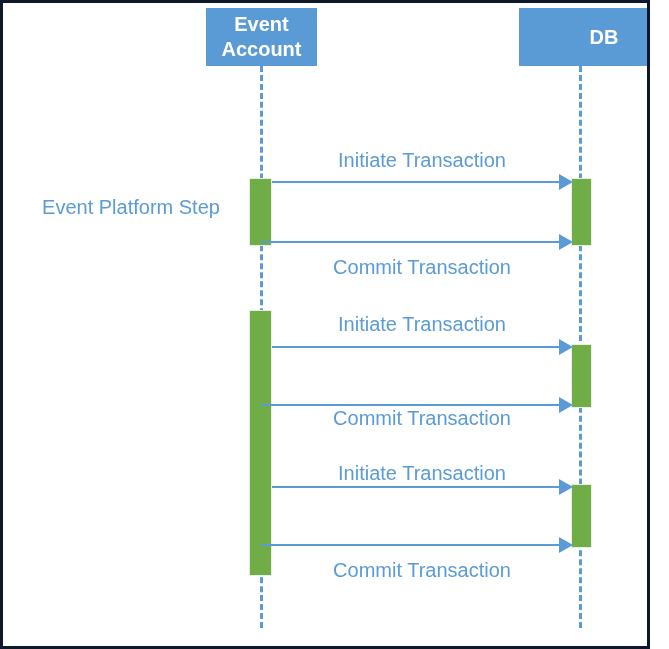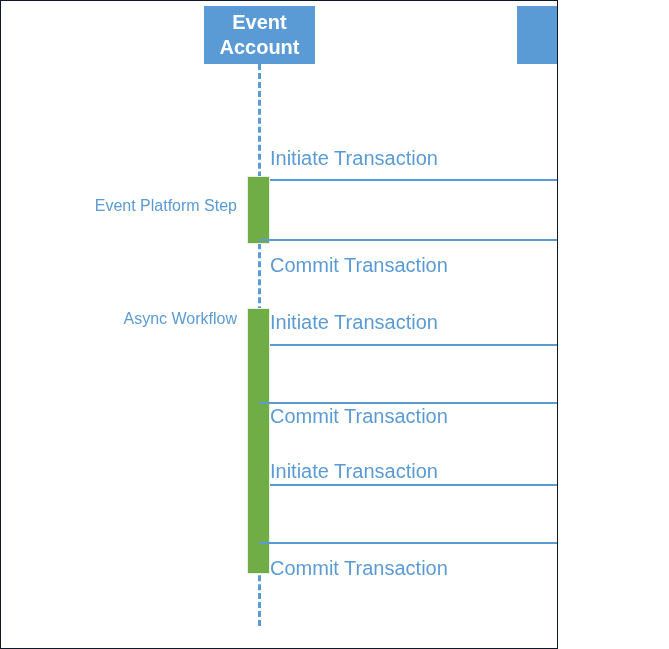--- a/index.html
+++ b/index.html
@@ -5,24 +5,24 @@
   html, body {
     margin: 0;
     padding: 0;
     background: #ffffff;
   }
   body {
     font-family: "Liberation Sans", sans-serif;
   }
   #canvas {
     position: relative;
-    width: 558px;
+    width: 650px;
     height: 649px;
     background: #ffffff;
-    border: 1px solid #0f172a;
+    border: 3px solid #0f172a;
     box-sizing: border-box;
     overflow: hidden;
   }
   
   .lifeline-header {
     position: absolute;
     background: #5B9BD5;
     color: #ffffff;
     font-weight: bold;
     font-size: 20px;
@@ -60,29 +60,29 @@
     border-top: 8px solid transparent;
     border-bottom: 8px solid transparent;
     border-left: 14px solid #5B9BD5;
   }
   .msg-label {
     position: absolute;
     color: #5B9BD5;
     font-size: 20px;
     line-height: 24px;
     white-space: nowrap;
-    text-align: left;
+    text-align: center;
   }
   
   .side-label {
     position: absolute;
     color: #5B9BD5;
-    font-size: 16px;
+    font-size: 20px;
     line-height: 25px;
-    text-align: right;
+    text-align: center;
     white-space: nowrap;
   }
 </style>
 </head>
 <body>
 
 <div id="canvas">
 
   <div class="lifeline-header" style="left:203px; top:5px; width:111px; height:58px;">
     <span>Event</span>
@@ -104,23 +104,20 @@
   <div class="activation" style="left:568px; top:175px; width:21px; height:68px;"></div>
 
   <div class="activation" style="left:568px; top:341px; width:21px; height:64px;"></div>
 
   <div class="activation" style="left:568px; top:481px; width:21px; height:64px;"></div>
 
   <div class="side-label" style="left:20px; top:192px; width:216px;">
     <div>Event Platform Step</div>
   </div>
 
-  <div class="side-label" style="left:20px; top:305px; width:216px;">
-    <div>Async Workflow</div>
-  </div>
 
   <div class="msg-label" style="left:269px; top:145px; width:300px;">Initiate Transaction</div>
   <div class="msg-line" style="left:269px; top:178px; width:295px;"></div>
   <div class="arrowhead" style="left:556px; top:171px;"></div>
 
   <div class="msg-line" style="left:258px; top:238px; width:306px;"></div>
   <div class="arrowhead" style="left:556px; top:231px;"></div>
   <div class="msg-label" style="left:269px; top:252px; width:300px;">Commit Transaction</div>
 
   <div class="msg-label" style="left:269px; top:309px; width:300px;">Initiate Transaction</div>

